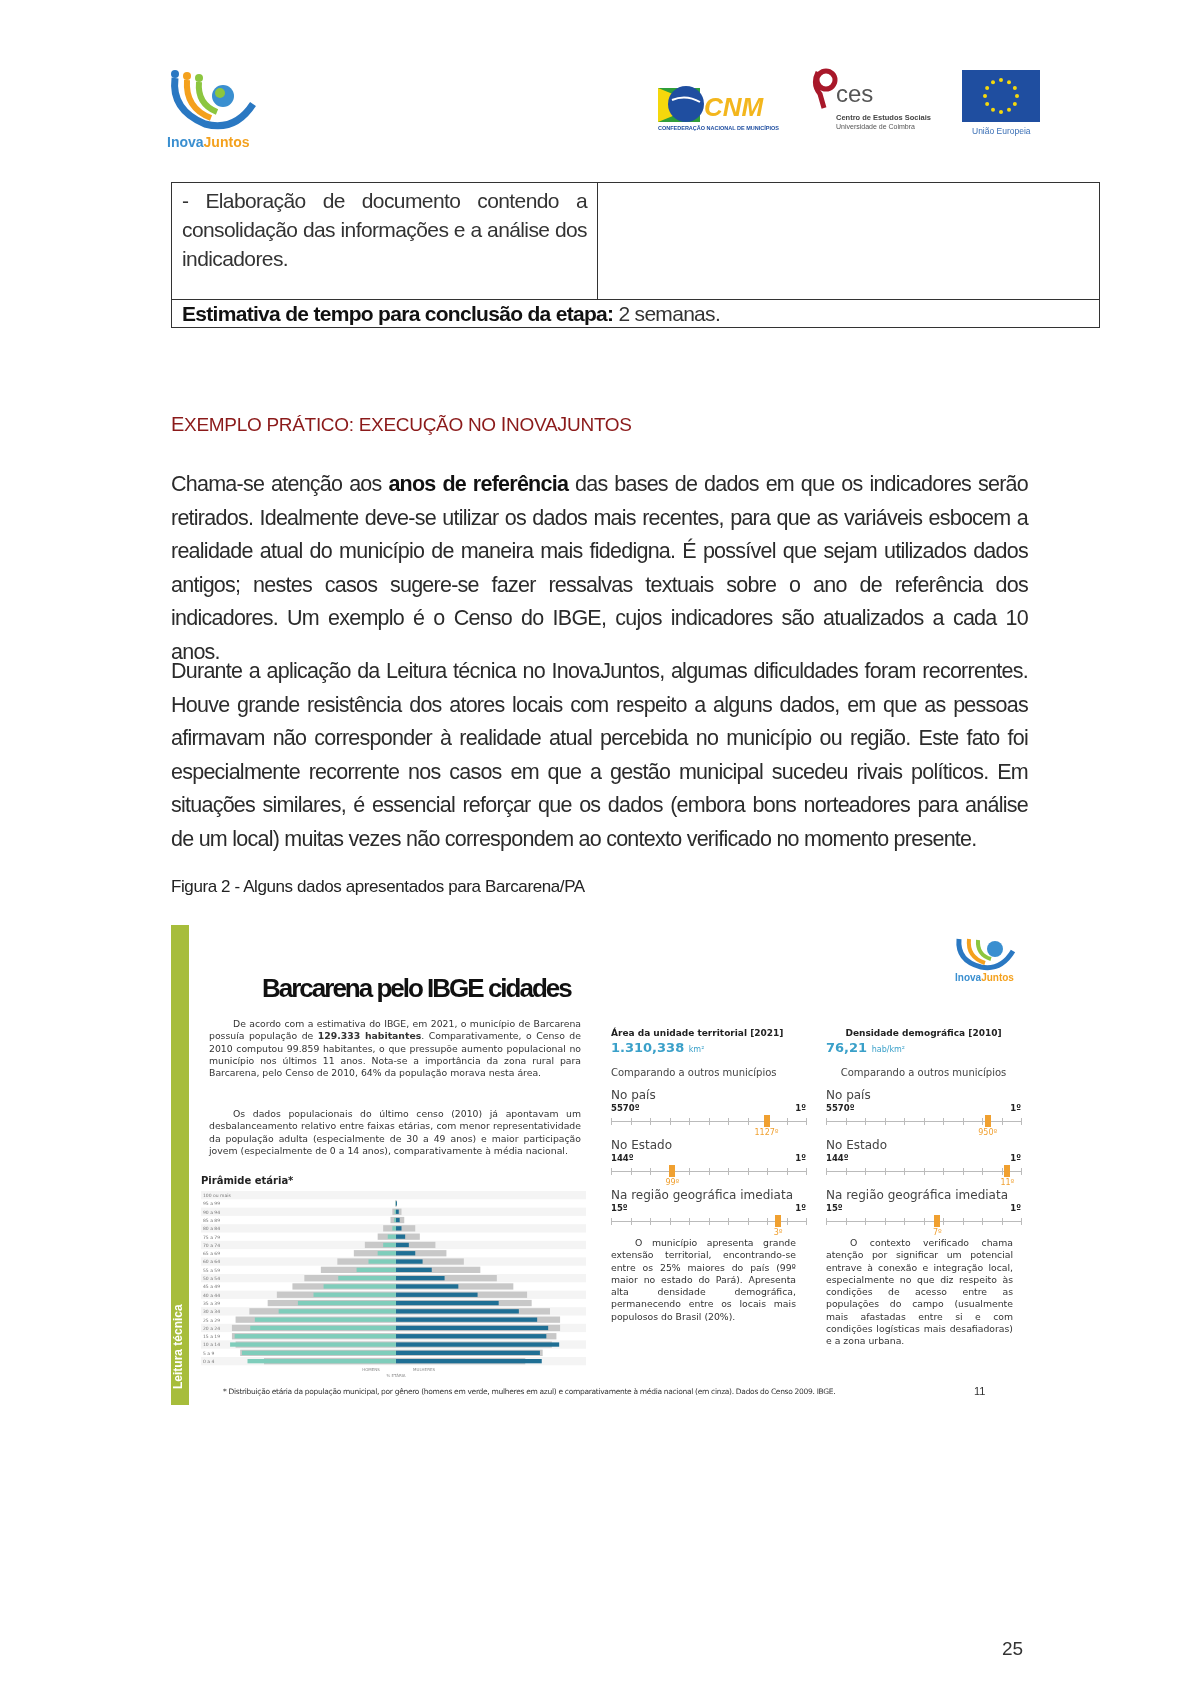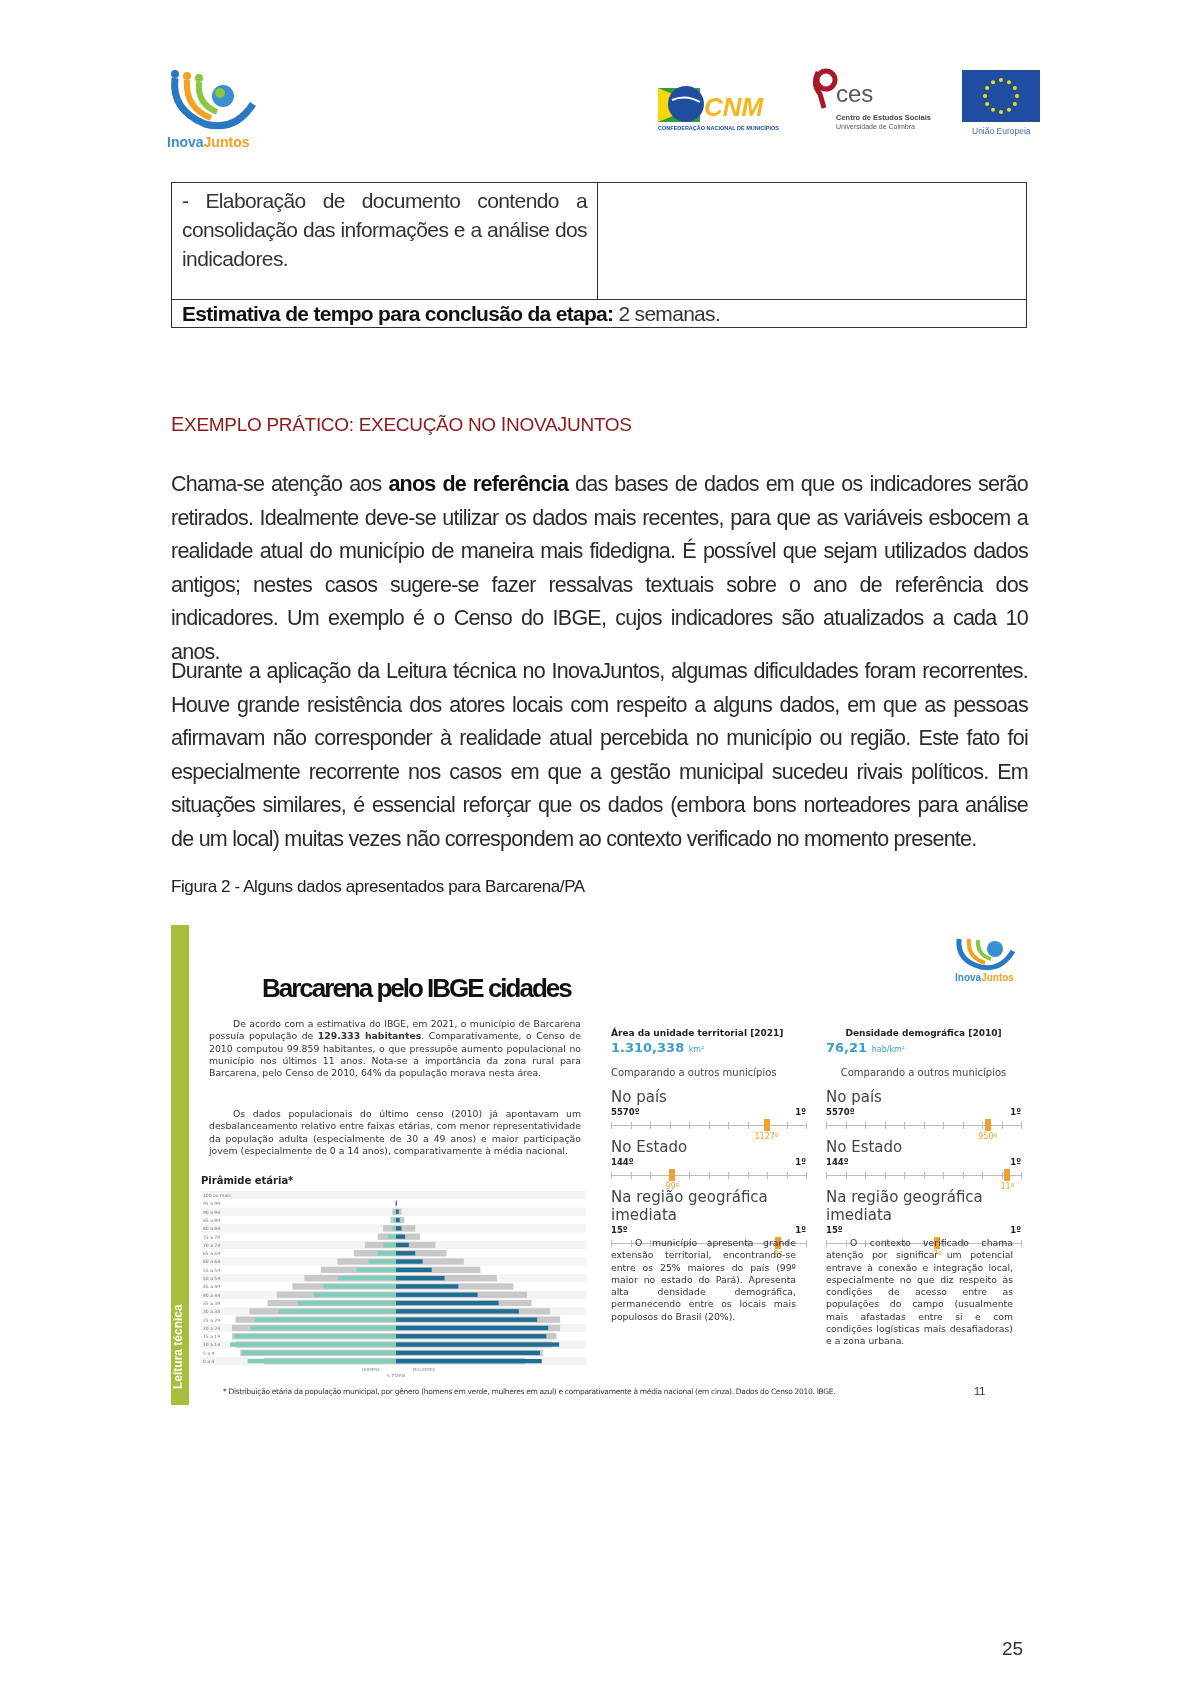--- a/index.html
+++ b/index.html
@@ -7,21 +7,21 @@
          font-family: "Liberation Sans Narrow", "Liberation Sans", sans-serif; color: #222; }
   .abs { position: absolute; }
 
   
   .logo-inova { left: 165px; top: 68px; width: 100px; height: 82px; }
   .logo-cnm { left: 658px; top: 78px; width: 130px; height: 56px; }
   .logo-ces { left: 812px; top: 68px; width: 128px; height: 66px; }
   .logo-eu { left: 962px; top: 70px; width: 78px; height: 66px; }
 
   
-  .step-table { left: 171px; top: 182px; width: 856px; border-collapse: collapse; padding-left: 46px; }
+  .step-table { left: 171px; top: 182px; width: 929px; border-collapse: collapse; padding-left: 46px; }
   .step-table td { border: 1.4px solid #333; vertical-align: top; padding: 3px 10px; }
   .cell-left { width: 405px; height: 110px; font-size: 21px; line-height: 29px; text-align: justify;
                font-family: "Liberation Sans", sans-serif; transform-origin: left top; letter-spacing: -0.6px; color:#333; }
   .cell-right { height: 110px; }
   .cell-bottom { font-size: 21px; line-height: 27px; letter-spacing: -0.7px; color:#333; padding: 0 10px !important; }
   .cell-bottom b { color: #111; font-weight: bold; }
 
   .section-heading { left: 171px; top: 413px; font-size: 19px; color: #8b1a1a; letter-spacing: -0.3px; }
   .section-heading .big { font-size: 20px; }
 
@@ -50,21 +50,21 @@
   .stat-block { width: 195px; font-family: "DejaVu Sans", sans-serif; color: #333; }
   .stat-left { left: 440px; top: 103px; }
   .stat-right { left: 655px; top: 103px; }
   .stat-title { font-size: 9px; font-weight: bold; color: #222; }
   .stat-right .stat-title { text-align: center; }
   .stat-value { font-size: 13px; font-weight: bold; color: #3aa0c9; margin-top: 2px; }
   .stat-value .unit { font-size: 8px; font-weight: normal; }
   .stat-compare { font-size: 10px; color: #444; margin-top: 12px; margin-bottom: 10px; }
   .stat-right .stat-compare { text-align: center; }
   .rank-row { position: relative; height: 50px; }
-  .rank-label { font-size: 15px; color: #444; }
+  .rank-label { font-size: 12px; color: #444; }
   .rank-ends { display: flex; justify-content: space-between; font-size: 8.5px; color: #222; font-weight: bold; margin-top: 1px; }
   .rank-track { position: relative; height: 14px; margin-top: 2px; }
   .rank-line { position: absolute; left: 0; right: 0; top: 6px; height: 1px; background: #bbb; }
   .rank-tick { position: absolute; top: 3px; width: 1px; height: 7px; background: #bbb; }
   .rank-marker { position: absolute; top: 0; width: 6px; height: 12px; background: #f0a030; margin-left: -3px; }
   .rank-value { position: absolute; top: 13px; font-size: 8px; color: #f0a030; transform: translateX(-50%); }
   .stat-desc { font-family: "DejaVu Sans", sans-serif; font-size: 9.3px; line-height: 12.3px; color: #333; text-align: justify; text-indent: 24px; }
   .sd1 { left: 440px; top: 312px; width: 185px; }
   .sd2 { left: 655px; top: 312px; width: 187px; }
 
@@ -445,17 +445,17 @@
             <div class="rank-marker" style="left: 57.1429%;"></div>
             <div class="rank-value" style="left: 57.1429%;">7º</div>
           </div>
         </div>
       </div>
   </div>
 
   <div class="abs stat-desc sd1">O município apresenta grande extensão territorial, encontrando-se entre os 25% maiores do país (99º maior no estado do Pará). Apresenta alta densidade demográfica, permanecendo entre os locais mais populosos do Brasil (20%).</div>
   <div class="abs stat-desc sd2">O contexto verificado chama atenção por significar um potencial entrave à conexão e integração local, especialmente no que diz respeito às condições de acesso entre as populações do campo (usualmente mais afastadas entre si e com condições logísticas mais desafiadoras) e a zona urbana.</div>
 
-  <div class="abs slide-footnote">* Distribuição etária da população municipal, por gênero (homens em verde, mulheres em azul) e comparativamente à média nacional (em cinza). Dados do Censo 2010. IBGE.</div>
+  <div class="abs slide-footnote">* Distribuição etária da população municipal, por gênero (homens em verde, mulheres em azul) e comparativamente à média nacional (em cinza). Dados do Censo 2009. IBGE.</div>
   <div class="abs slide-pagenum">11</div>
 </div>
 
 <div class="abs page-number">25</div>
 
 </body></html>

